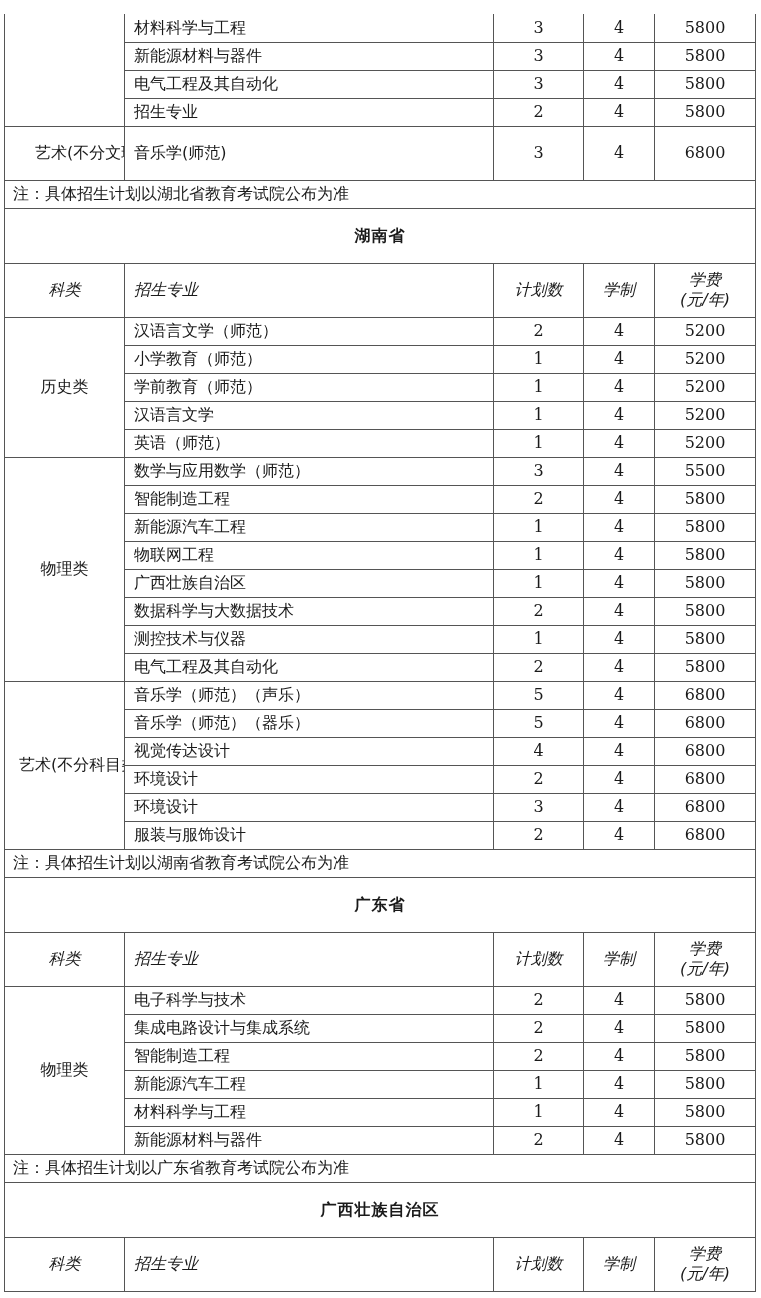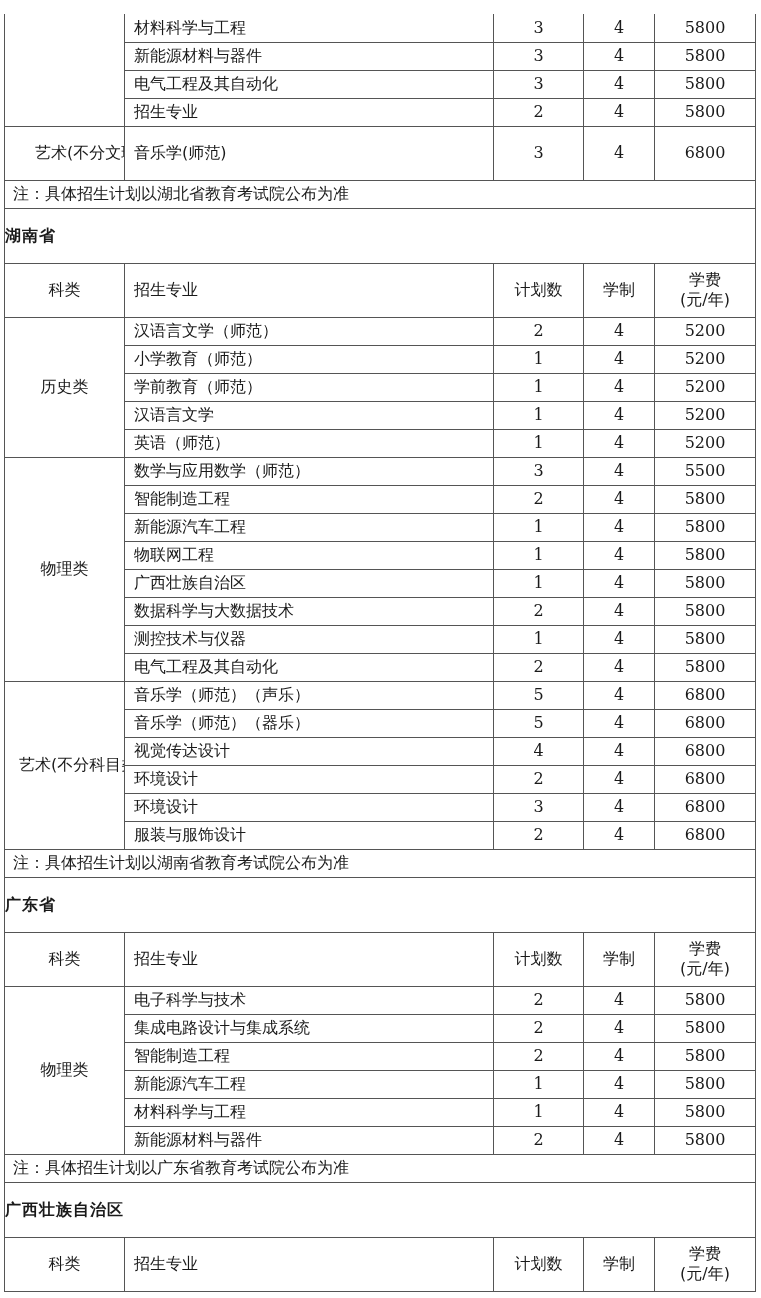--- a/index.html
+++ b/index.html
@@ -9,26 +9,26 @@
                table-layout: fixed; width: 751px; }
   table.plan td { border: 1px solid #555; padding: 0; font-size: 16px; line-height: 20px;
                   vertical-align: middle; overflow: hidden; white-space: nowrap; }
   table.plan tr.first td { border-top: none; }
   col.c1 { width: 120px; } col.c2 { width: 369px; } col.c3 { width: 90px; }
   col.c4 { width: 71px; } col.c5 { width: 101px; }
   tr.r { height: 28px; }
   tr.r2 { height: 54px; }
   tr.note { height: 28px; padding-left: 45px; }
   tr.title { height: 55px; }
-  tr.hdr { height: 54px; }
+  tr.hdr { height: 54px; font-style: italic; }
   td.cat { text-align: center; white-space: normal; line-height: 24px; }
   td.major { padding-left: 9px !important; text-align: left; }
   td.num { text-align: center; font-family: "DejaVu Serif", "Liberation Serif", serif; font-size: 16px; }
   td.note-cell { padding-left: 8px !important; text-align: left; }
-  td.title-cell { font-family: "DejaVu Serif", "Liberation Serif", serif;
+  td.title-cell { text-align: center; font-family: "DejaVu Serif", "Liberation Serif", serif;
                   font-size: 24px; font-weight: bold; letter-spacing: 1px; }
   td.hcenter { text-align: center; }
   td.fee-h { text-align: center; white-space: normal; line-height: 25px; }
 </style>
 </head>
 <body>
 
 <table class="plan">
   <colgroup>
       <col class="c1">

